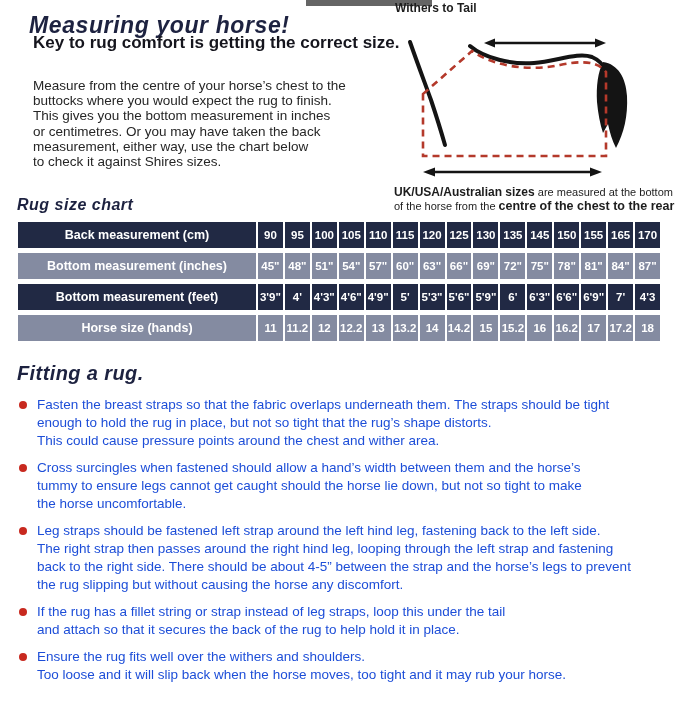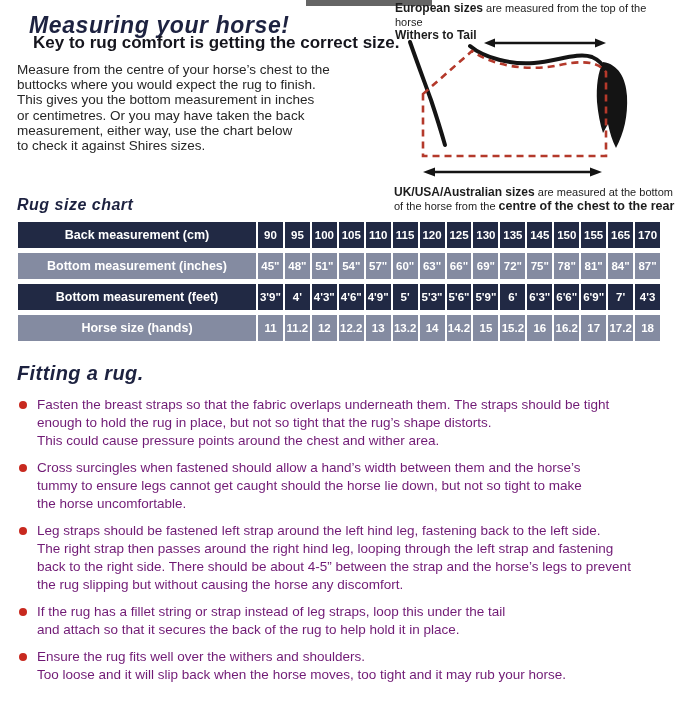--- a/index.html
+++ b/index.html
@@ -5,21 +5,21 @@
   html,body{margin:0;padding:0;background:#ffffff;}
   .page{
     position:relative;width:677px;height:702px;background:#fff;
     font-family:"Liberation Sans",sans-serif;color:#232323;overflow:hidden;
   }
   .artifact{position:absolute;left:306px;top:0;width:126px;height:6px;background:#4a4a4a;opacity:.85;}
 
   .title{position:absolute;left:17px;top:0;margin:12px;font-size:23px;font-style:italic;font-weight:bold;
     letter-spacing:.6px;color:var(--navy,#1d2240);}
   .subtitle{position:absolute;left:33px;top:33px;margin:0;font-size:17px;font-weight:bold;color:#15151d;}
-  .intro{position:absolute;left:17px;top:62px;margin:0;width:352px;font-size:13.5px;line-height:15.2px;
+  .intro{position:absolute;left:17px;top:62px;margin:16px;width:352px;font-size:13.5px;line-height:15.2px;
     white-space:pre-line;color:#262626;}
 
   .eu-caption{position:absolute;left:395px;top:2px;width:278px;font-size:11px;line-height:13.5px;color:#1d1d1d;}
   .eu-caption .b,.eu-line2{font-weight:bold;font-size:12px;}
   .diagram{position:absolute;left:390px;top:36px;}
   .horse-line{fill:none;stroke:#141414;stroke-width:4;stroke-linecap:round;}
   .rug-dash{fill:none;stroke:var(--dashred,#b4392b);stroke-width:2.6;stroke-dasharray:7 5;stroke-linejoin:miter;}
   .arrow{stroke:#141414;stroke-width:2.6;}
   .arrowhead{fill:#141414;stroke:none;}
   .tail{fill:#141414;stroke:none;}
@@ -34,40 +34,39 @@
   .cell{height:26px;line-height:26px;text-align:center;color:#fff;font-weight:bold;font-size:11.5px;overflow:hidden;}
   .cell.dark{background:var(--dark,#212944);}
   .cell.light{background:var(--light,#848ba1);}
   .cell.label{font-size:12.5px;}
 
   .fitting-title{position:absolute;left:17px;top:362px;margin:0;font-size:20px;font-style:italic;font-weight:bold;
     letter-spacing:.4px;color:var(--navy,#1d2240);}
   .bullets{position:absolute;left:19px;top:396px;width:648px;margin:0;padding:0;list-style:none;}
   .bullets li{display:flex;gap:10px;margin:0 0 9px 0;}
   .dot{flex:0 0 8px;width:8px;height:8px;border-radius:50%;background:var(--red,#c8291f);margin-top:5px;}
-  .bullet-text{font-size:13.5px;line-height:18px;white-space:pre-line;color:#701a75;}
+  .bullet-text{font-size:13.5px;line-height:18px;white-space:pre-line;color:#1d4ed8;}
 </style>
 </head>
 <body>
 
 <div class="page" style="--navy: #1d2240; --dark: #212944; --light: #848ba1; --red: #c8291f; --dashred: #b4392b;">
 
   <div class="artifact"></div>
 
   <h1 class="title">Measuring your horse!</h1>
   <h2 class="subtitle">Key to rug comfort is getting the correct size.</h2>
   <p class="intro">Measure from the centre of your horse’s chest to the
 buttocks where you would expect the rug to finish.
 This gives you the bottom measurement in inches
 or centimetres. Or you may have taken the back
 measurement, either way, use the chart below
 to check it against Shires sizes.</p>
 
   <div class="eu-caption">
-    <div><span class="b">European sizes</span><span> are measured from the top of the horse</span></div>
     <div class="eu-line2">Withers to Tail</div>
   </div>
 
   <svg class="diagram" width="280" height="150" viewBox="0 0 280 150" xmlns="http://www.w3.org/2000/svg">
 
     <g>
       <line class="arrow" x1="100" y1="7" x2="210" y2="7"></line>
       <polygon class="arrowhead" points="94,7 105,2.5 105,11.5"></polygon>
       <polygon class="arrowhead" points="216,7 205,2.5 205,11.5"></polygon>
     </g>

